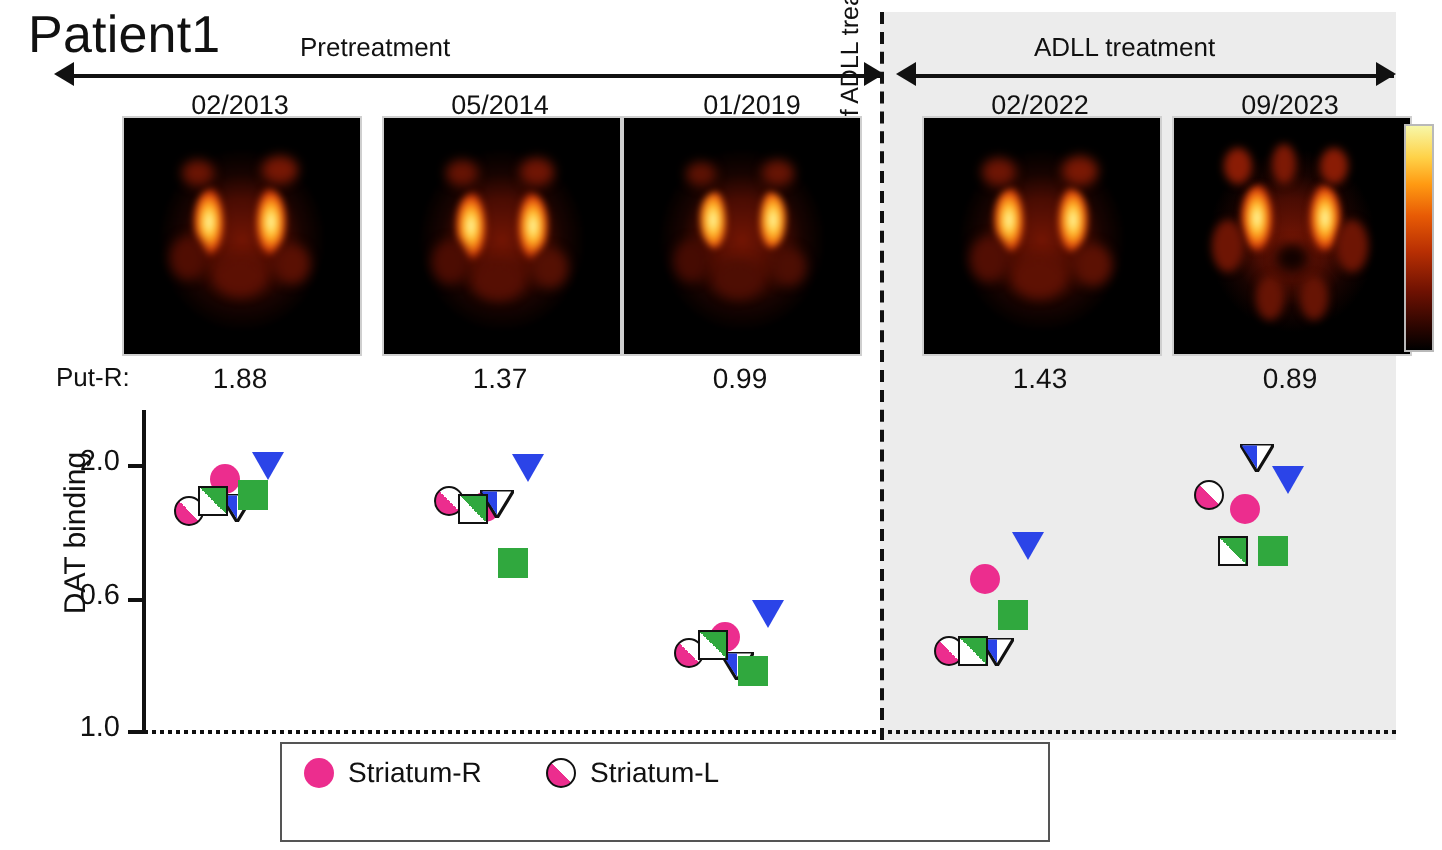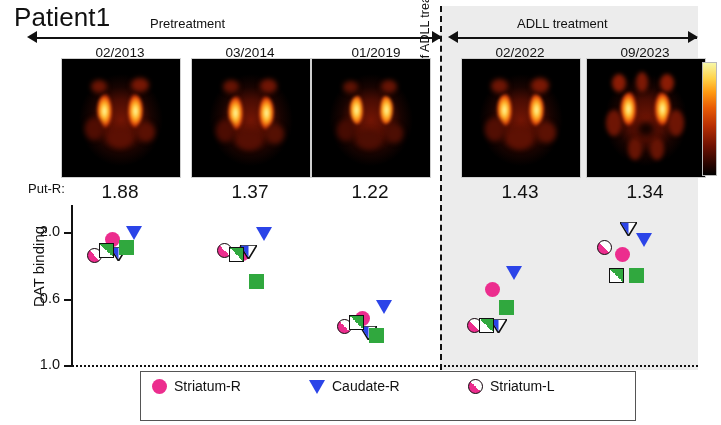--- a/index.html
+++ b/index.html
@@ -52,21 +52,21 @@
   .stri-l{border-radius:60% 40% 45% 55%/45% 55% 45% 55%;}
   .stri-r{border-radius:40% 60% 55% 45%/55% 45% 55% 45%;}
 
   
   #colorbar{left:702px;top:62px;width:13px;height:112px;border:1px solid #b9b9b9;
       background:linear-gradient(to top,#000 0%,#2a0500 10%,#6e1102 26%,#b82f03 44%,
                  #e85b05 60%,#ff9a12 74%,#ffd248 86%,#f7f7a8 100%);}
 
   
   #putr-label{left:28px;top:181px;font-size:13px;}
-  .putr-val{top:181px;font-size:19px;text-align:center;width:120px;}
+  .putr-val{top:181px;font-size:14px;text-align:center;width:120px;}
   #y-axis{left:71px;top:205px;width:1.6px;height:162px;background:#111;}
   .ytick{left:64px;width:8px;height:1.6px;background:#111;}
   .ylabel{left:20px;width:40px;text-align:right;font-size:14.5px;}
   #y-title{left:-22px;top:258px;width:120px;text-align:center;font-size:15px;
       transform:rotate(-90deg);transform-origin:center center;}
   #baseline{left:72px;top:365px;width:626px;height:0;border-top:2px dotted #111;}
 
   
   .mk{position:absolute;}
   .circ{width:15px;height:15px;border-radius:50%;margin-left:-7.5px;margin-top:-7.5px;}
@@ -75,21 +75,21 @@
       background-image:linear-gradient(45deg,#ec2d8e 0 50%,#fff 50% 100%);}
   .tri{width:0;height:0;margin-left:-8.5px;margin-top:-6px;
       border-left:8.5px solid transparent;border-right:8.5px solid transparent;}
   .tri-r{border-top:14px solid #2b44e8;}
   .sq{width:15px;height:15px;margin-left:-7.5px;margin-top:-7.5px;}
   .sq-r{background:#30a83e;}
   .sq-l{border:1.6px solid #111;box-sizing:border-box;
       background-image:linear-gradient(45deg,#fff 0 50%,#30a83e 50% 100%);}
 
   
-  #legend{left:140px;top:371px;width:496px;height:50px;border:1.4px solid #555;
+  #legend{left:140px;top:371px;width:385px;height:50px;border:1.4px solid #555;
       background:#fff;box-sizing:border-box;padding:4px 10px;
       display:grid;grid-template-columns:1fr 1fr 1fr;grid-template-rows:1fr 1fr;
       align-items:center;}
   .leg-item{display:flex;align-items:center;gap:7px;font-size:14px;}
   .leg-sym{width:16px;height:16px;position:relative;flex:0 0 16px;}
   .leg-sym>.mk{left:8px;top:8px;}
 </style>
 </head>
 <body>
 
@@ -103,21 +103,21 @@
 <div class="abs tl-line" id="tl-post"></div>
 <div class="abs arrow" id="tl-pre-left"></div>
 <div class="abs arrow" id="tl-pre-right"></div>
 <div class="abs arrow" id="tl-post-left"></div>
 <div class="abs arrow" id="tl-post-right"></div>
 
 <div class="abs" id="start-divider"></div>
 <div class="abs" id="start-label">Start of ADLL treatment: 11/2021</div>
 
 <div class="abs scan-date" style="left:60px">02/2013</div>
-<div class="abs scan-date" style="left:190px">03/2014</div>
+<div class="abs scan-date" style="left:190px">05/2014</div>
 <div class="abs scan-date" style="left:316px">01/2019</div>
 <div class="abs scan-date" style="left:460px">02/2022</div>
 <div class="abs scan-date" style="left:585px">09/2023</div>
 
 <div class="abs scan-tile" style="left:61px">
   <div class="brain">
     <div class="stri stri-l" style="left:24px;top:28px"></div>
     <div class="stri stri-r" style="left:55px;top:28px"></div>
     <div class="speck" style="left:18px;top:14px;width:16px;height:13px;background:#6b1403;"></div>
     <div class="speck" style="left:58px;top:12px;width:18px;height:14px;background:#771704;"></div>
@@ -172,23 +172,23 @@
     <div class="speck" style="left:52px;top:72px;width:14px;height:22px;background:#671404;filter:blur(2px)"></div>
     <div class="speck" style="left:40px;top:56px;width:16px;height:14px;background:#120200;filter:blur(3px)"></div>
   </div>
 </div>
 
 <div class="abs" id="colorbar"></div>
 
 <div class="abs" id="putr-label">Put-R:</div>
 <div class="abs putr-val" style="left:60px">1.88</div>
 <div class="abs putr-val" style="left:190px">1.37</div>
-<div class="abs putr-val" style="left:310px">1.22</div>
+<div class="abs putr-val" style="left:310px">0.99</div>
 <div class="abs putr-val" style="left:460px">1.43</div>
-<div class="abs putr-val" style="left:585px">1.34</div>
+<div class="abs putr-val" style="left:585px">0.89</div>
 
 <div class="abs" id="y-axis"></div>
 <div class="abs ytick" style="top:232px"></div>
 <div class="abs ytick" style="top:299px"></div>
 <div class="abs ytick" style="top:365px"></div>
 <div class="abs ylabel" style="top:223px">2.0</div>
 <div class="abs ylabel" style="top:290px">0.6</div>
 <div class="abs ylabel" style="top:356px">1.0</div>
 <div class="abs" id="y-title">DAT binding</div>
 <div class="abs" id="baseline"></div>
@@ -243,23 +243,17 @@
 
 <div class="abs" id="legend">
   <div class="leg-item">
     <span class="leg-sym">
         <span class="mk circ circ-r"></span>
       </span>
     <span>Striatum-R</span>
     </div>
   <div class="leg-item">
     <span class="leg-sym">
-        <span class="mk tri tri-r"></span>
-      </span>
-    <span>Caudate-R</span>
-    </div>
-  <div class="leg-item">
-    <span class="leg-sym">
         <span class="mk circ circ-l"></span>
       </span>
     <span>Striatum-L</span>
     </div>
 </div>
 
 </body></html>

